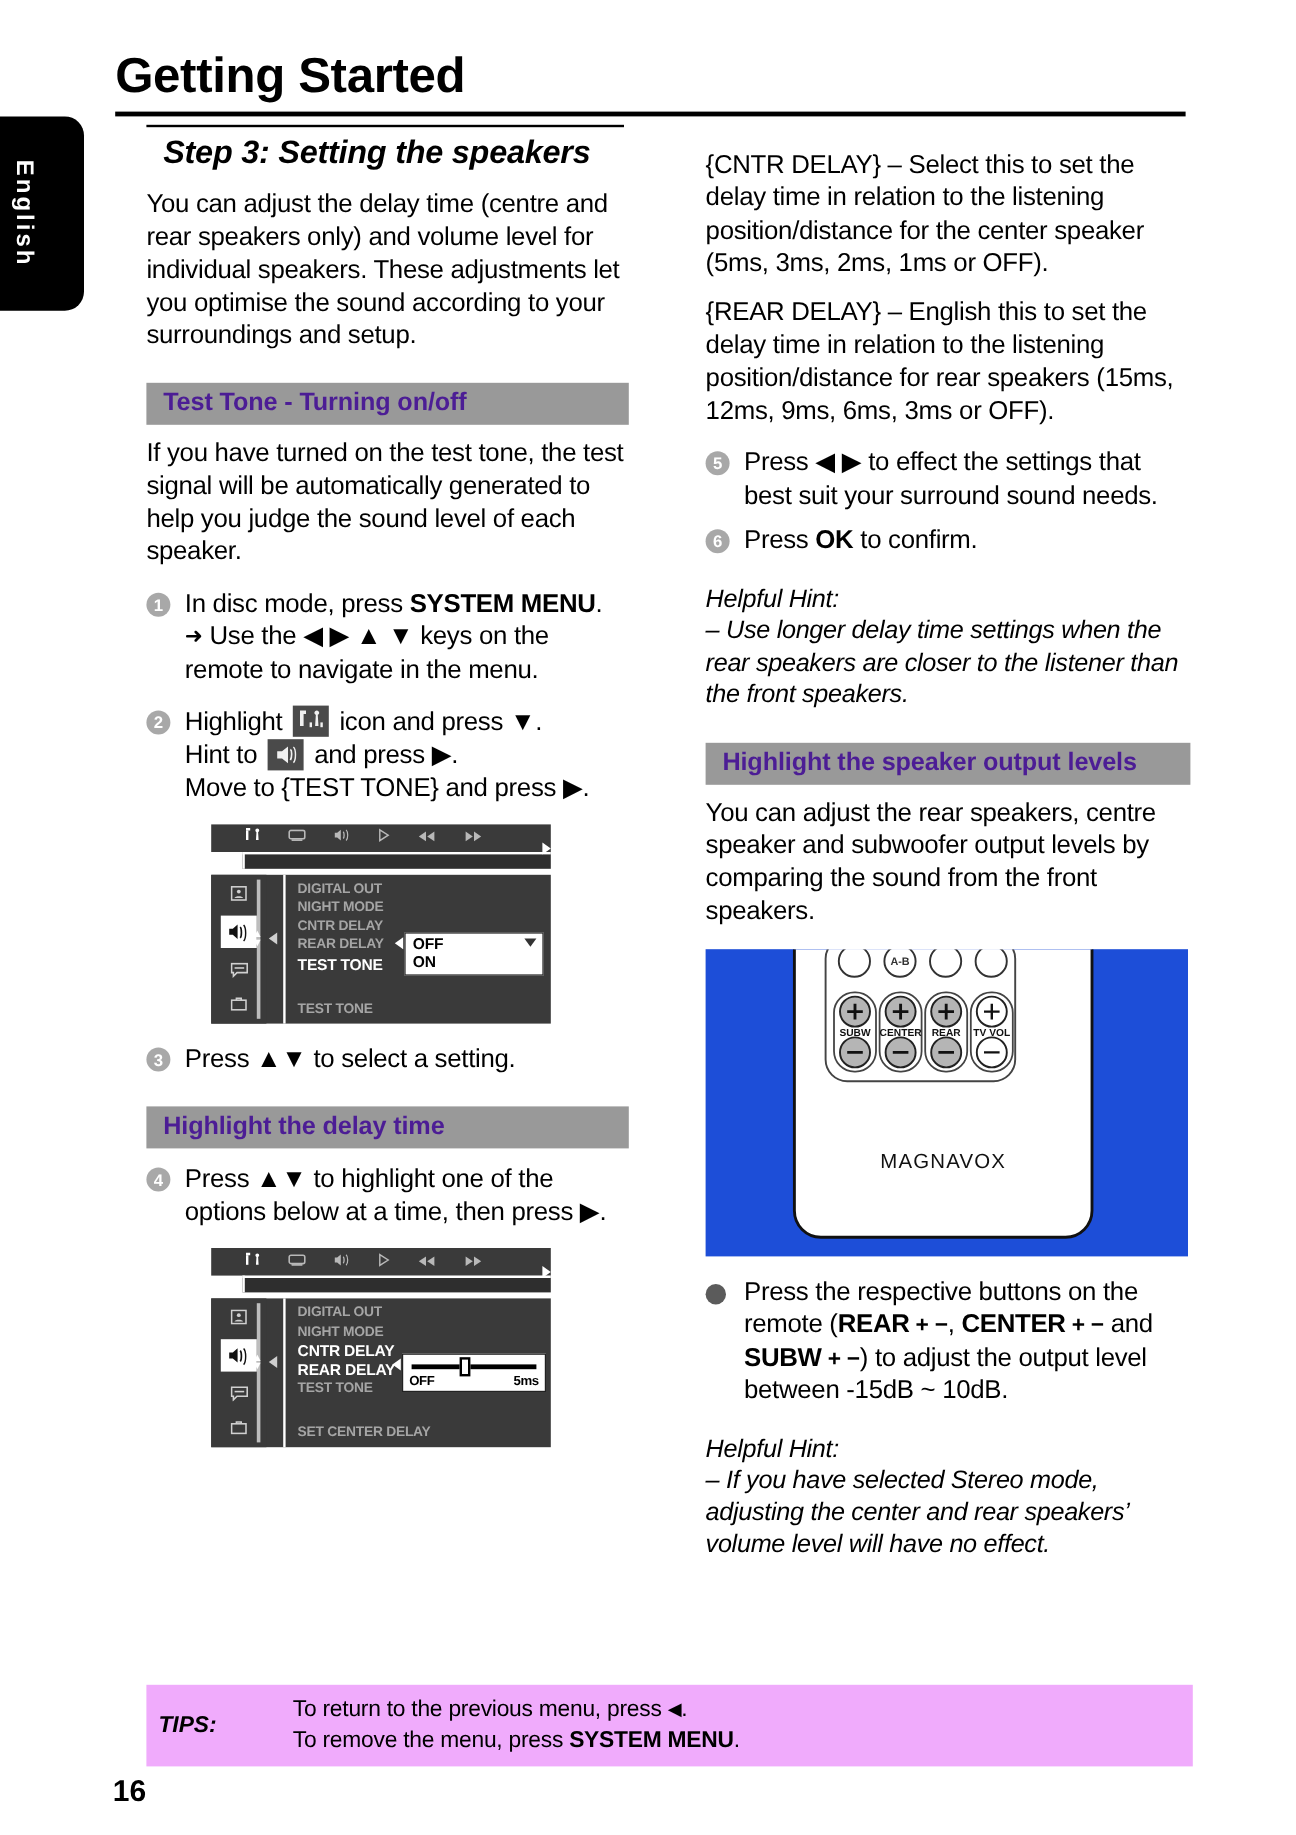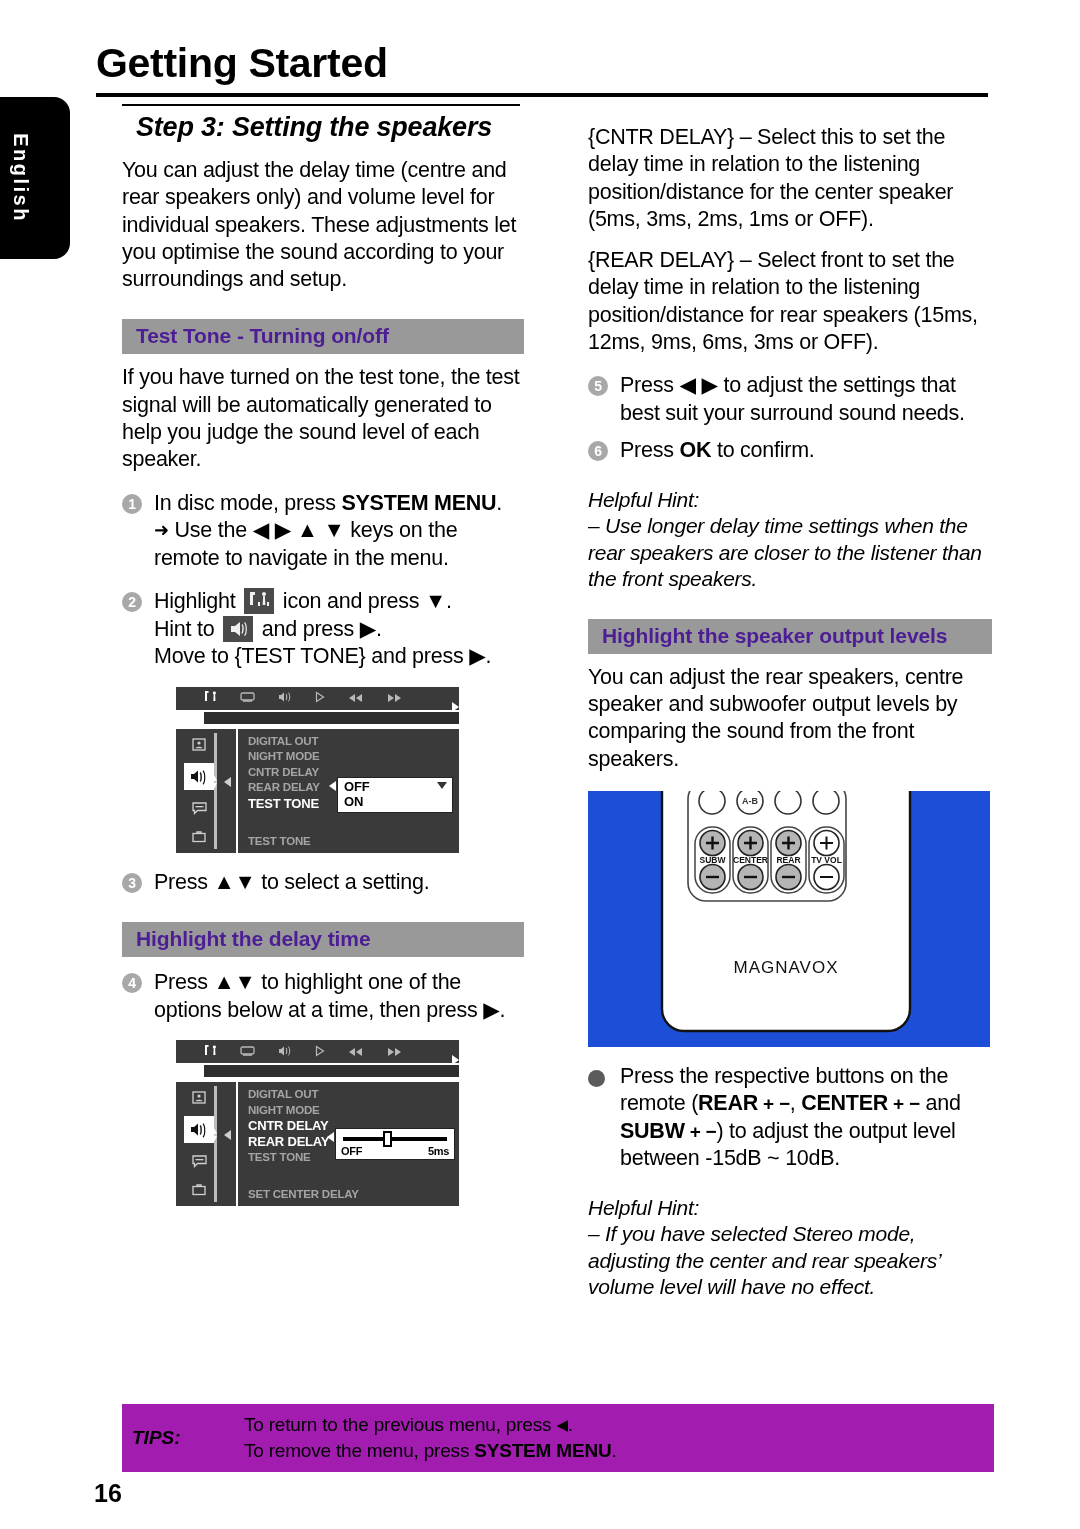--- a/index.html
+++ b/index.html
@@ -274,21 +274,21 @@
     position: absolute; left: 0; top: 7px;
     width: 17px; height: 17px; border-radius: 50%; background: #5b5b5b;
   }
   .pm { font-weight: bold; font-size: 19px; }
 
   
   .tips {
     position: absolute;
     left: 122px; top: 1404px;
     width: 872px; height: 68px;
-    background: #a21caf;
+    background: #f0abfc;
     display: flex;
     align-items: center;
   }
   .tips-label {
     font-style: italic; font-weight: bold; font-size: 19px;
     width: 122px; padding-left: 10px;
   }
   .tips-lines { font-size: 19px; line-height: 1.35; letter-spacing: -0.2px; }
 
   .page-num {
@@ -578,25 +578,25 @@
           </div>
         </div>
       </div>
     </div>
 
   </div>
 
   <div class="col-right">
 
     <p class="body" style="margin-top:0">{CNTR DELAY} – Select this to set the delay time in relation to the listening position/distance for the center speaker (5ms, 3ms, 2ms, 1ms or OFF).</p>
-    <p class="body">{REAR DELAY} – Select front to set the delay time in relation to the listening position/distance for rear speakers (15ms, 12ms, 9ms, 6ms, 3ms or OFF).</p>
+    <p class="body">{REAR DELAY} – English this to set the delay time in relation to the listening position/distance for rear speakers (15ms, 12ms, 9ms, 6ms, 3ms or OFF).</p>
 
     <div class="step">
       <span class="num">5</span>
-      <span>Press ◀ ▶  to adjust the settings that best suit your surround sound needs.</span>
+      <span>Press ◀ ▶  to effect the settings that best suit your surround sound needs.</span>
     </div>
 
     <div class="step" style="margin-top:10px">
       <span class="num">6</span>
       <span>Press </span><b class="k">OK</b><span> to confirm.</span>
     </div>
 
     <div class="hint">
       <span class="hint-title">Helpful Hint:</span>
       <span>–  Use longer delay time settings when the rear speakers are closer to the listener than the front speakers.</span>

